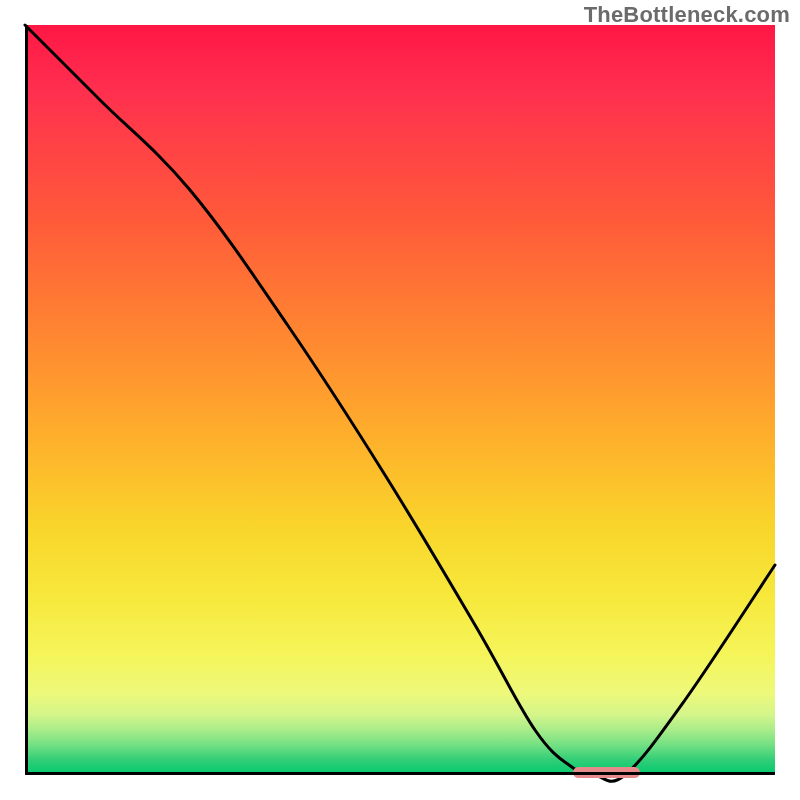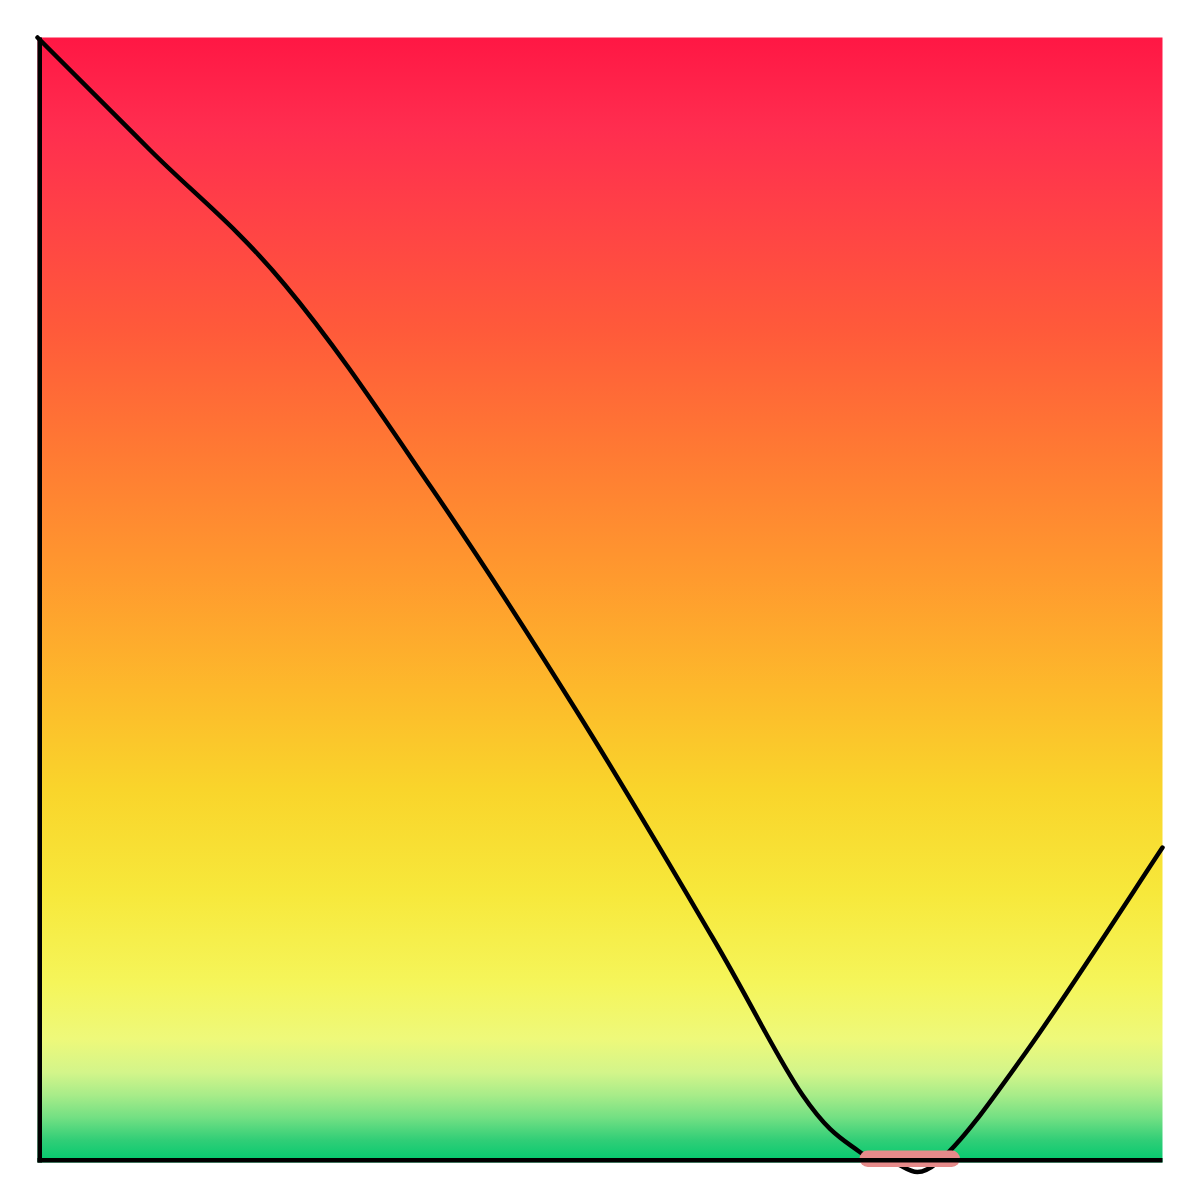--- a/index.html
+++ b/index.html
@@ -85,20 +85,21 @@
     height: 11px;
     border-radius: 5.5px;
     background: #e68a8a; 
   }
 </style>
 </head>
 <body>
 
 <div class="container">
 
+  <div class="watermark">TheBottleneck.com</div>
 
   <div class="plot-area">
 
     <div class="gradient-bg"></div>
 
     <svg class="curve" viewBox="0 0 750 750" preserveAspectRatio="none">
       <path d="M 0.0 0.0 C 13.5 13.5, 45.3 45.3, 75.0 75.0 C 104.7 104.7, 131.3 124.5, 165.0 165.0 C 198.8 205.5, 227.4 248.7, 262.5 300.0 C 297.6 351.3, 326.3 396.0, 360.0 450.0 C 393.8 504.0, 423.0 554.1, 450.0 600.0 C 477.0 645.9, 492.5 679.4, 510.0 705.0 C 527.6 730.6, 536.7 734.4, 547.5 742.5 C 558.3 750.6, 560.5 748.6, 570.0 750.0 C 579.5 751.4, 583.8 763.5, 600.0 750.0 C 616.2 736.5, 633.0 712.8, 660.0 675.0 C 687.0 637.2, 733.8 564.3, 750.0 540.0" fill="none" stroke="#000000" stroke-width="3" stroke-linecap="round" stroke-linejoin="round"></path>
     </svg>
 
     <div class="marker" style="left: 547.5px; width: 67.5px; top: 742px; background: rgb(230, 138, 138);"></div>

